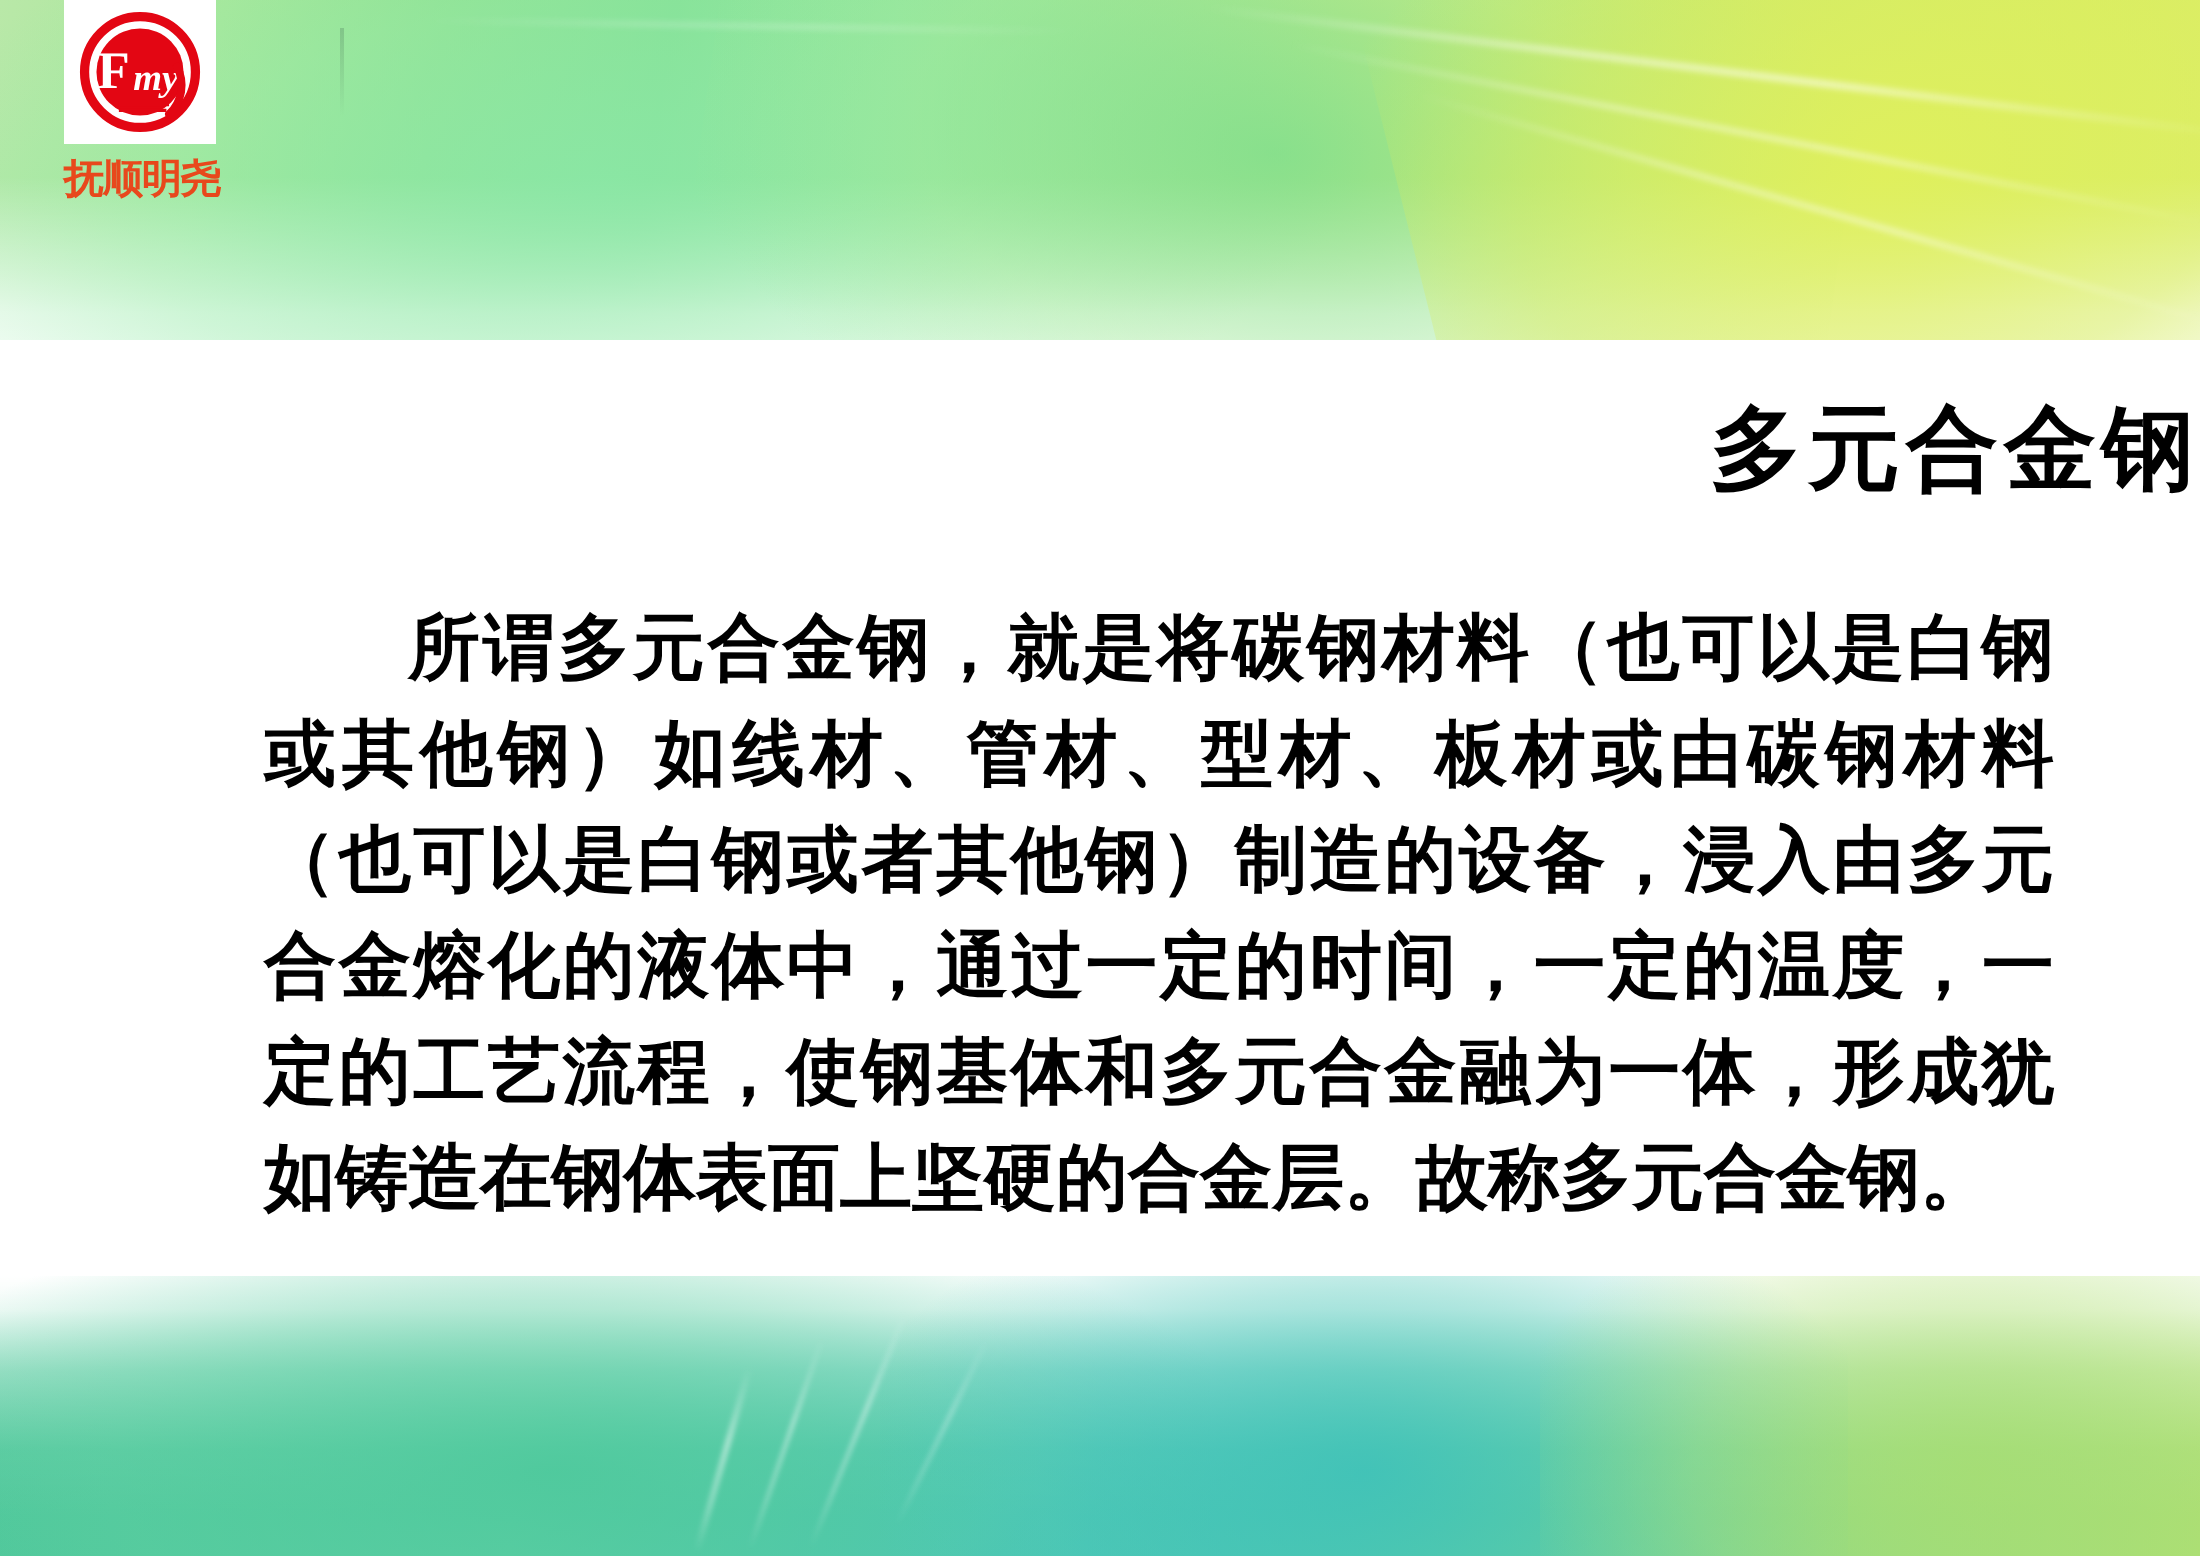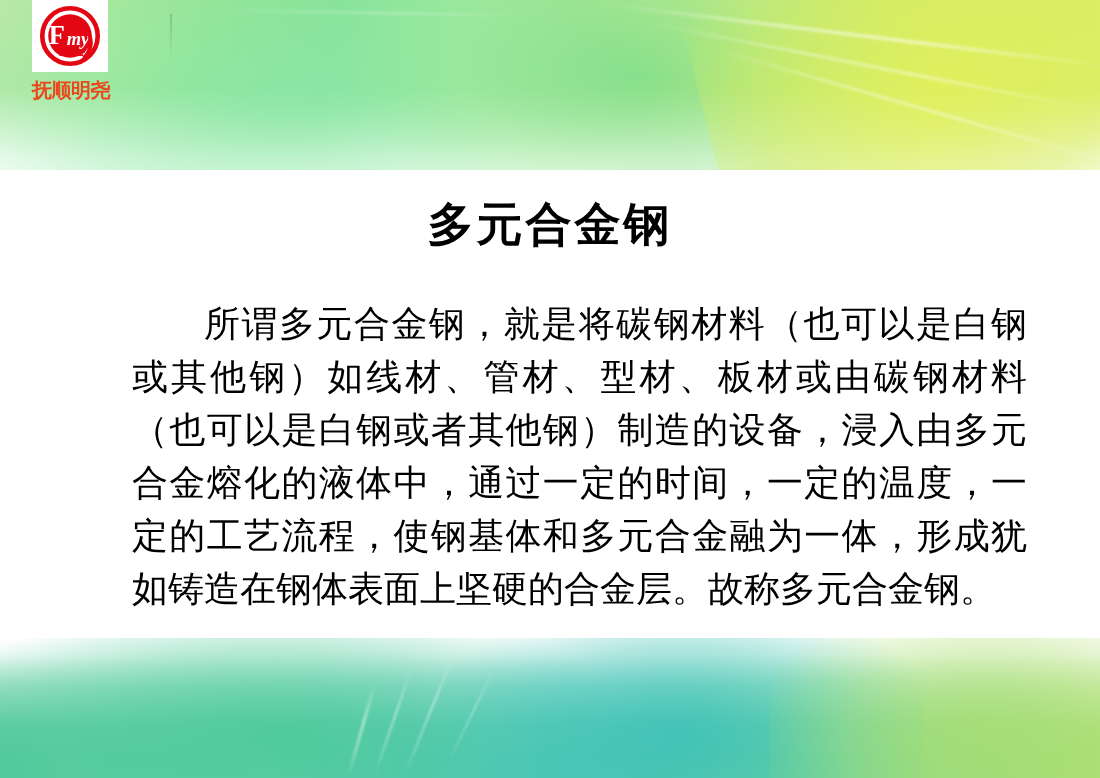--- a/index.html
+++ b/index.html
@@ -127,40 +127,41 @@
     letter-spacing: -0.5px;
     white-space: nowrap;
     line-height: 1;
   }
 
   
   .slide-title {
     position: absolute;
     left: 0; top: 168px;
     width: 1100px;
-    text-align: center;
+    text-align: right;
     font-size: 46px;
     font-weight: bold;
     color: #000000;
     letter-spacing: 3px;
     line-height: 1.1;
   }
 
   
   .slide-body {
     position: absolute;
     left: 132px; top: 262px;
     width: 895px;
     font-size: 36px;
     line-height: 1.47;
     color: #000000;
     text-align: justify;
     text-justify: inter-character;
     text-indent: 2em;
     letter-spacing: 0px;
+    font-weight: bold;
   }
 
   
   .footer-band {
     position: absolute;
     left: 0; bottom: 0;
     width: 1100px;
     height: 140px;
     overflow: hidden;
   }

